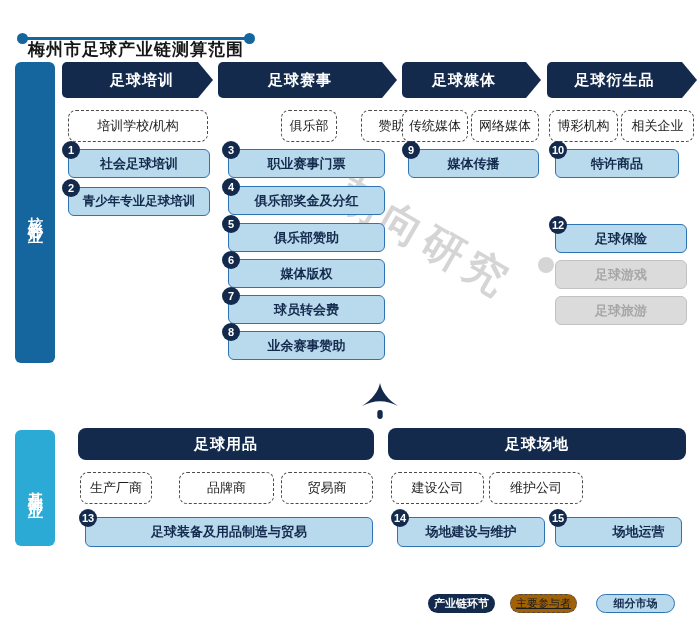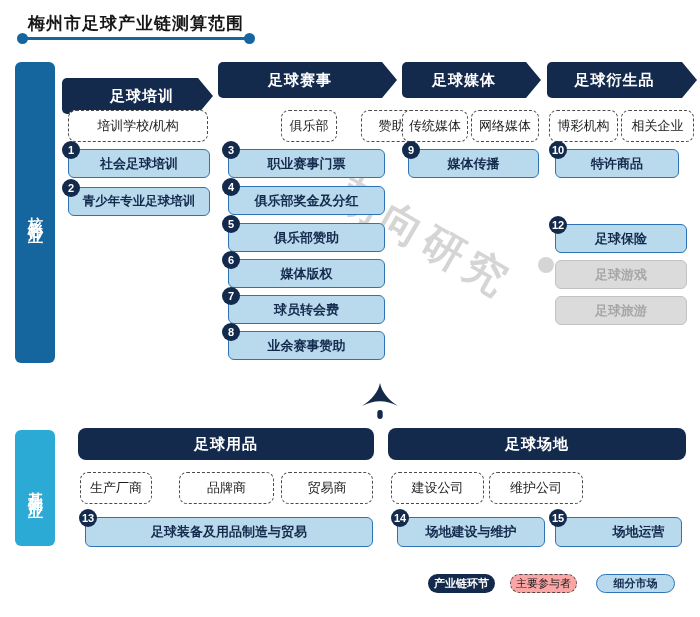--- a/index.html
+++ b/index.html
@@ -3,21 +3,21 @@
 <meta charset="utf-8">
 <style>
   html,body{margin:0;padding:0;background:#fff;}
   #canvas{
     position:relative;width:700px;height:617px;background:#ffffff;
     font-family:"Liberation Sans","DejaVu Sans",sans-serif;overflow:hidden;
   }
   .abs{position:absolute;box-sizing:border-box;}
 
   
-  .title{font-size:17px;font-weight:bold;color:#161616;letter-spacing:1px;}
+  .title{font-size:17px;font-weight:bold;color:#161616;letter-spacing:1px;margin-top:26px;}
   .t-line{background:#15669f;height:3px;border-radius:2px;}
   .t-dot{background:#15669f;width:11px;height:11px;border-radius:50%;}
 
   
   .vbar{border-radius:6px;display:flex;align-items:center;justify-content:center;}
   .vbar span{writing-mode:vertical-rl;text-orientation:upright;color:#fff;
     font-weight:bold;font-size:15px;letter-spacing:4px;}
 
   
   .chev{background:#132a4d;height:36px;display:flex;align-items:center;justify-content:center;
@@ -43,23 +43,23 @@
   .seg .badge{position:absolute;left:-7px;top:-9px;width:18px;height:18px;border-radius:50%;
     background:#132a4d;color:#fff;font-size:11px;font-weight:bold;
     display:flex;align-items:center;justify-content:center;}
 
   
   .grayb{background:#dbdbdb;border:1.5px solid #c2c2c2;border-radius:6px;height:29px;
     display:flex;align-items:center;justify-content:center;
     font-size:13px;font-weight:bold;color:#a6a6a6;}
 
   
-  .pill{height:19px;border-radius:10px;display:flex;align-items:center;justify-content:center;font-size:11px;}
+  .pill{height:19px;border-radius:10px;display:flex;align-items:center;justify-content:center;font-size:11px;margin-top:20px;}
   .pill.navy{background:#132a4d;color:#fff;font-weight:bold;}
-  .pill.dashp{background:#fca5a5;border:1.2px dashed #4a4a4a;color:#1c1c1c;}
+  .pill.dashp{background:#a16207;border:1.2px dashed #4a4a4a;color:#1c1c1c;text-decoration:underline;}
   .pill.segp{background:#b9d9ec;border:1.2px solid #2e74b5;color:#132a4d;font-weight:bold;}
 
   
   .wm{font-size:42px;font-weight:bold;color:rgba(125,125,125,0.32);letter-spacing:6px;
     transform:rotate(30deg);transform-origin:0 0;white-space:nowrap;}
   .wm-dot{border-radius:50%;background:rgba(150,150,150,0.40);}
 </style>
 </head>
 <body>
 
@@ -71,21 +71,21 @@
 
   <div class="abs title" style="left:28px;top:12px;">梅州市足球产业链测算范围</div>
   <div class="abs t-dot" style="left:17px;top:33px;"></div>
   <div class="abs t-line" style="left:23px;top:37px;width:226px;"></div>
   <div class="abs t-dot" style="left:244px;top:33px;"></div>
 
   <div class="abs vbar" style="left:15px;top:62px;width:40px;height:301px;background:#15669f;">
     <span>核心产业</span>
   </div>
 
-  <div class="abs chev" style="left:62px;top:78px;width:151px;padding-left:24px;">
+  <div class="abs chev" style="left:62px;top:62px;width:151px;padding-left:24px;">
     <span>足球培训</span>
   </div>
   <div class="abs chev" style="left:218px;top:62px;width:179px;">
     <span>足球赛事</span>
   </div>
   <div class="abs chev" style="left:402px;top:62px;width:139px;">
     <span>足球媒体</span>
   </div>
   <div class="abs chev" style="left:547px;top:62px;width:150px;">
     <span>足球衍生品</span>

